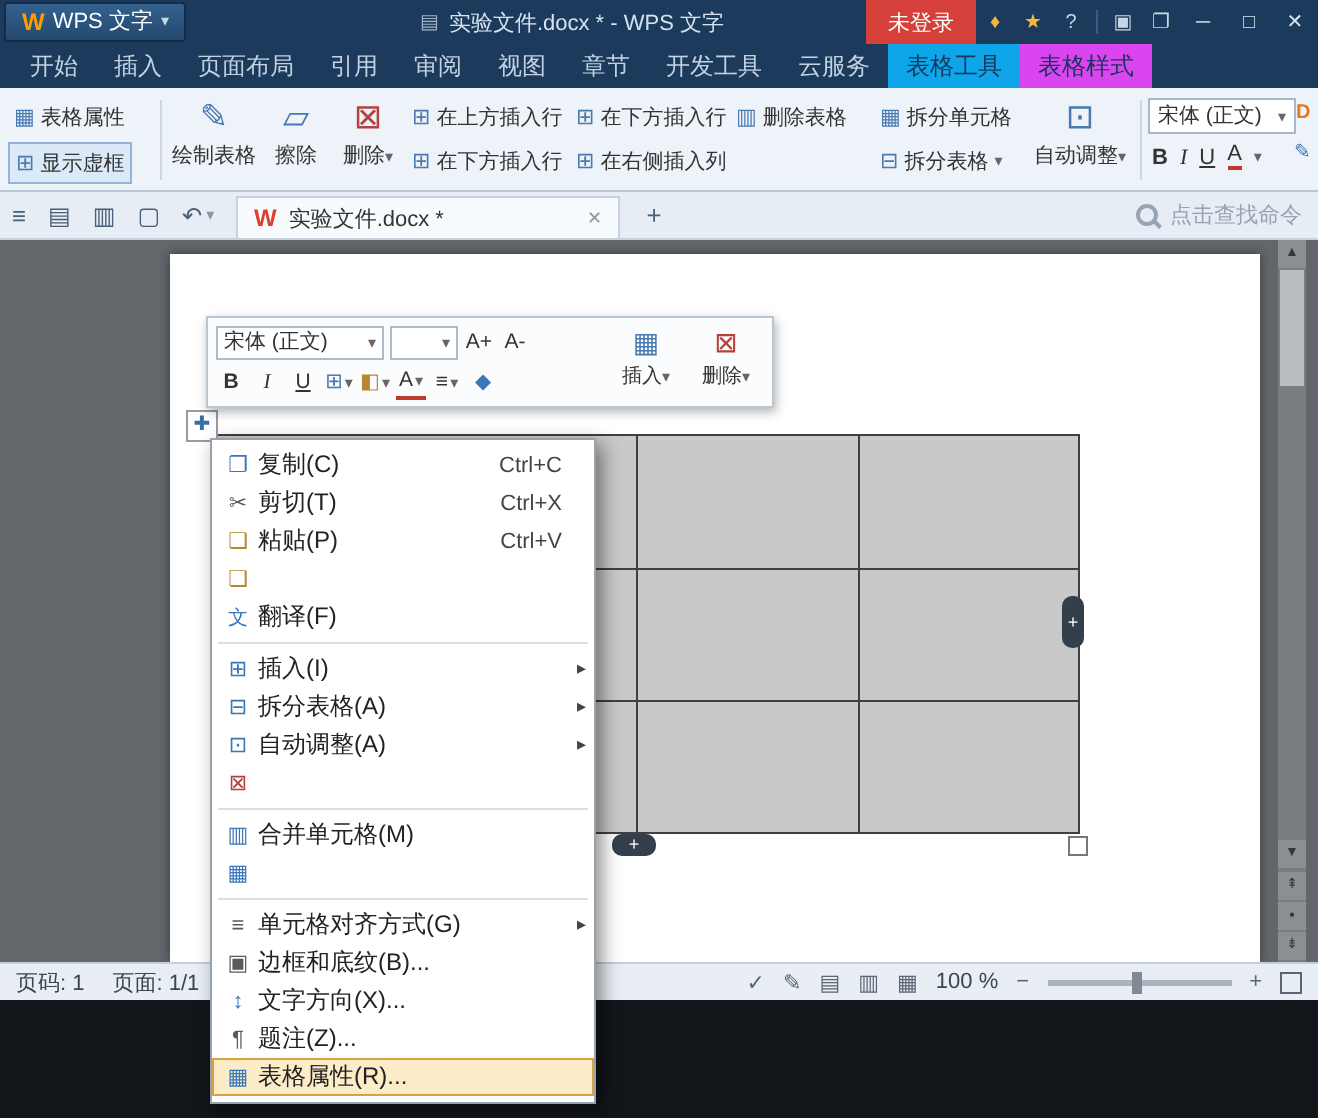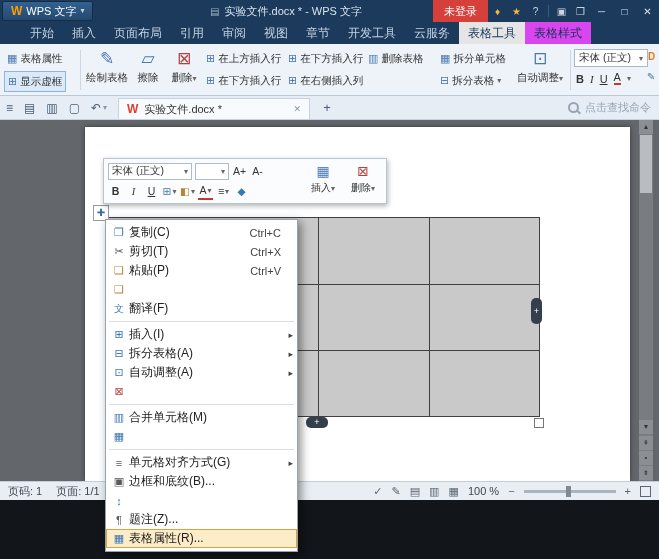--- a/index.html
+++ b/index.html
@@ -16,23 +16,23 @@
                color:#d6e2ee;font-size:11px;}
   .tdoc{font-size:10px;color:#9fb4c8;}
   .tbright{position:absolute;right:0;top:0;height:22px;display:flex;align-items:center;}
   .loginbtn{height:22px;padding:0 11px;background:#d5403b;color:#fff;font-size:11px;display:flex;align-items:center;}
   .tbicon{width:19px;text-align:center;color:#c8d6e4;font-size:10px;}
   .tbicon.gold{color:#f4b63f;}
   .tbsep{width:1px;height:12px;background:#3c5d7e;margin:0 3px;}
   .winbtn{width:23px;height:22px;display:flex;align-items:center;justify-content:center;color:#d6e2ee;font-size:10px;}
 
   
-  .tabrow{position:absolute;left:0;top:22px;width:659px;height:22px;background:#1b3a5c;display:flex;padding-left:21px;box-sizing:border-box;}
+  .tabrow{position:absolute;left:0;top:22px;width:659px;height:22px;background:#1b3a5c;display:flex;padding-left:6px;box-sizing:border-box;}
   .tab{height:22px;line-height:22px;padding:0 9px;font-size:12px;color:#c3d2e2;white-space:nowrap;}
-  .tab.active{background:#e5e5e5;color:#17375c;}
+  .tab.active{background:#0ea5e9;color:#17375c;}
   .tab.context{background:#d946ef;color:#16355a;}
 
   
   .ribbon{position:absolute;left:0;top:44px;width:659px;height:52px;background:#eef3f9;border-bottom:1px solid #bac9d8;box-sizing:border-box;}
   .rsep{position:absolute;top:6px;width:1px;height:40px;background:#ccd8e3;}
   .togglebtn{position:absolute;height:19px;display:flex;align-items:center;gap:3px;font-size:10.5px;color:#333;padding:0 3px;white-space:nowrap;}
   .togglebtn.pressed{background:#dce9f8;border:1px solid #8fb3d9;}
   .tico{color:#4a7ab0;font-size:11px;}
   .bigbtn{position:absolute;top:3px;height:46px;text-align:center;font-size:10.5px;color:#333;white-space:nowrap;}
   .bico{display:block;font-size:17px;line-height:24px;color:#4a7ab0;}
@@ -422,20 +422,21 @@
       <span class="ar">▸</span>
     </div>
     <div class="mi">
       <span class="ic g">▣</span>
       <span class="lb">边框和底纹(B)...</span>
       <span class="sc"></span>
         <span class="ar"></span>
     </div>
     <div class="mi">
       <span class="ic">↕</span>
+      <span class="lb">文字方向(X)...</span>
       <span class="sc"></span>
         <span class="ar"></span>
     </div>
     <div class="mi">
       <span class="ic g">¶</span>
       <span class="lb">题注(Z)...</span>
       <span class="sc"></span>
         <span class="ar"></span>
     </div>
     <div class="mi hl">

